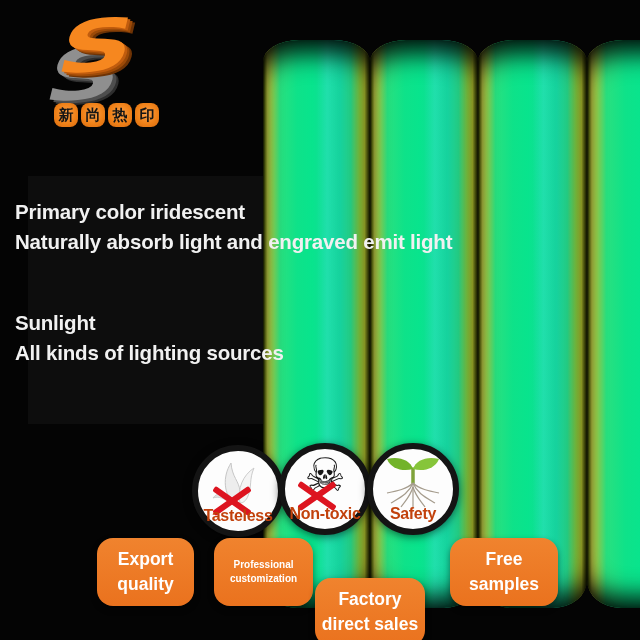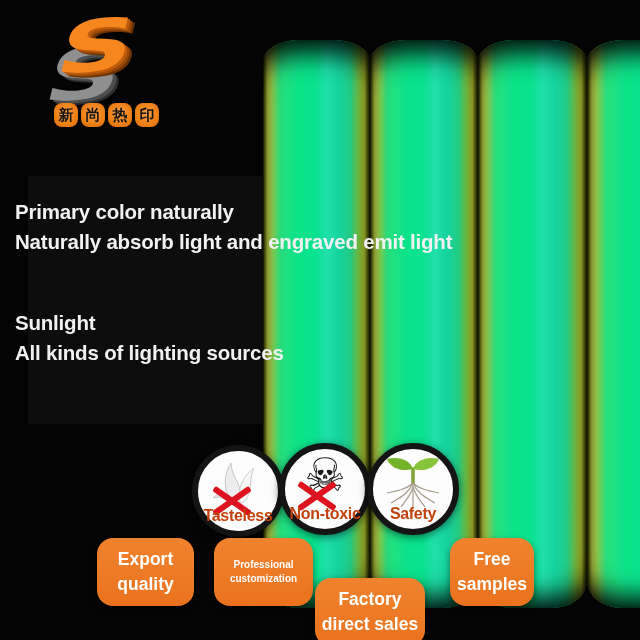--- a/index.html
+++ b/index.html
@@ -125,21 +125,21 @@
     <div class="logo-s orange">S</div>
     <div class="logo-chars">
       <div class="logo-char">新</div>
       <div class="logo-char">尚</div>
       <div class="logo-char">热</div>
       <div class="logo-char">印</div>
     </div>
   </div>
 
   <div class="intro">
-    <div>Primary color naturally</div>
+    <div>Primary color iridescent</div>
     <div>Naturally absorb light and engraved emit light</div>
   </div>
   <div class="sources">
     <div>Sunlight</div>
     <div>All kinds of lighting sources</div>
   </div>
 
   <div class="fbadge" style="left:192px;top:445px;">
     <svg width="80" height="80" viewBox="0 0 80 80">
       <path d="M36 52 C26 44 24 26 33 12 C34 26 41 30 42 40 C43 47 41 50 36 52Z" fill="#ededed" stroke="#c6c6c6" stroke-width="1"></path>
@@ -185,18 +185,18 @@
     <span class="l">quality</span>
   </button>
   <button class="cta small" style="left:214px;width:99px;">
     <span class="l">Professional</span>
     <span class="l">customization</span>
   </button>
   <button class="cta" style="left:315px;width:110px;margin-top:40px;">
     <span class="l">Factory</span>
     <span class="l">direct sales</span>
   </button>
-  <button class="cta" style="left:450px;width:84px;">
+  <button class="cta" style="left:450px;width:108px;">
     <span class="l">Free</span>
     <span class="l">samples</span>
   </button>
 
 </div>
 
 </body></html>

